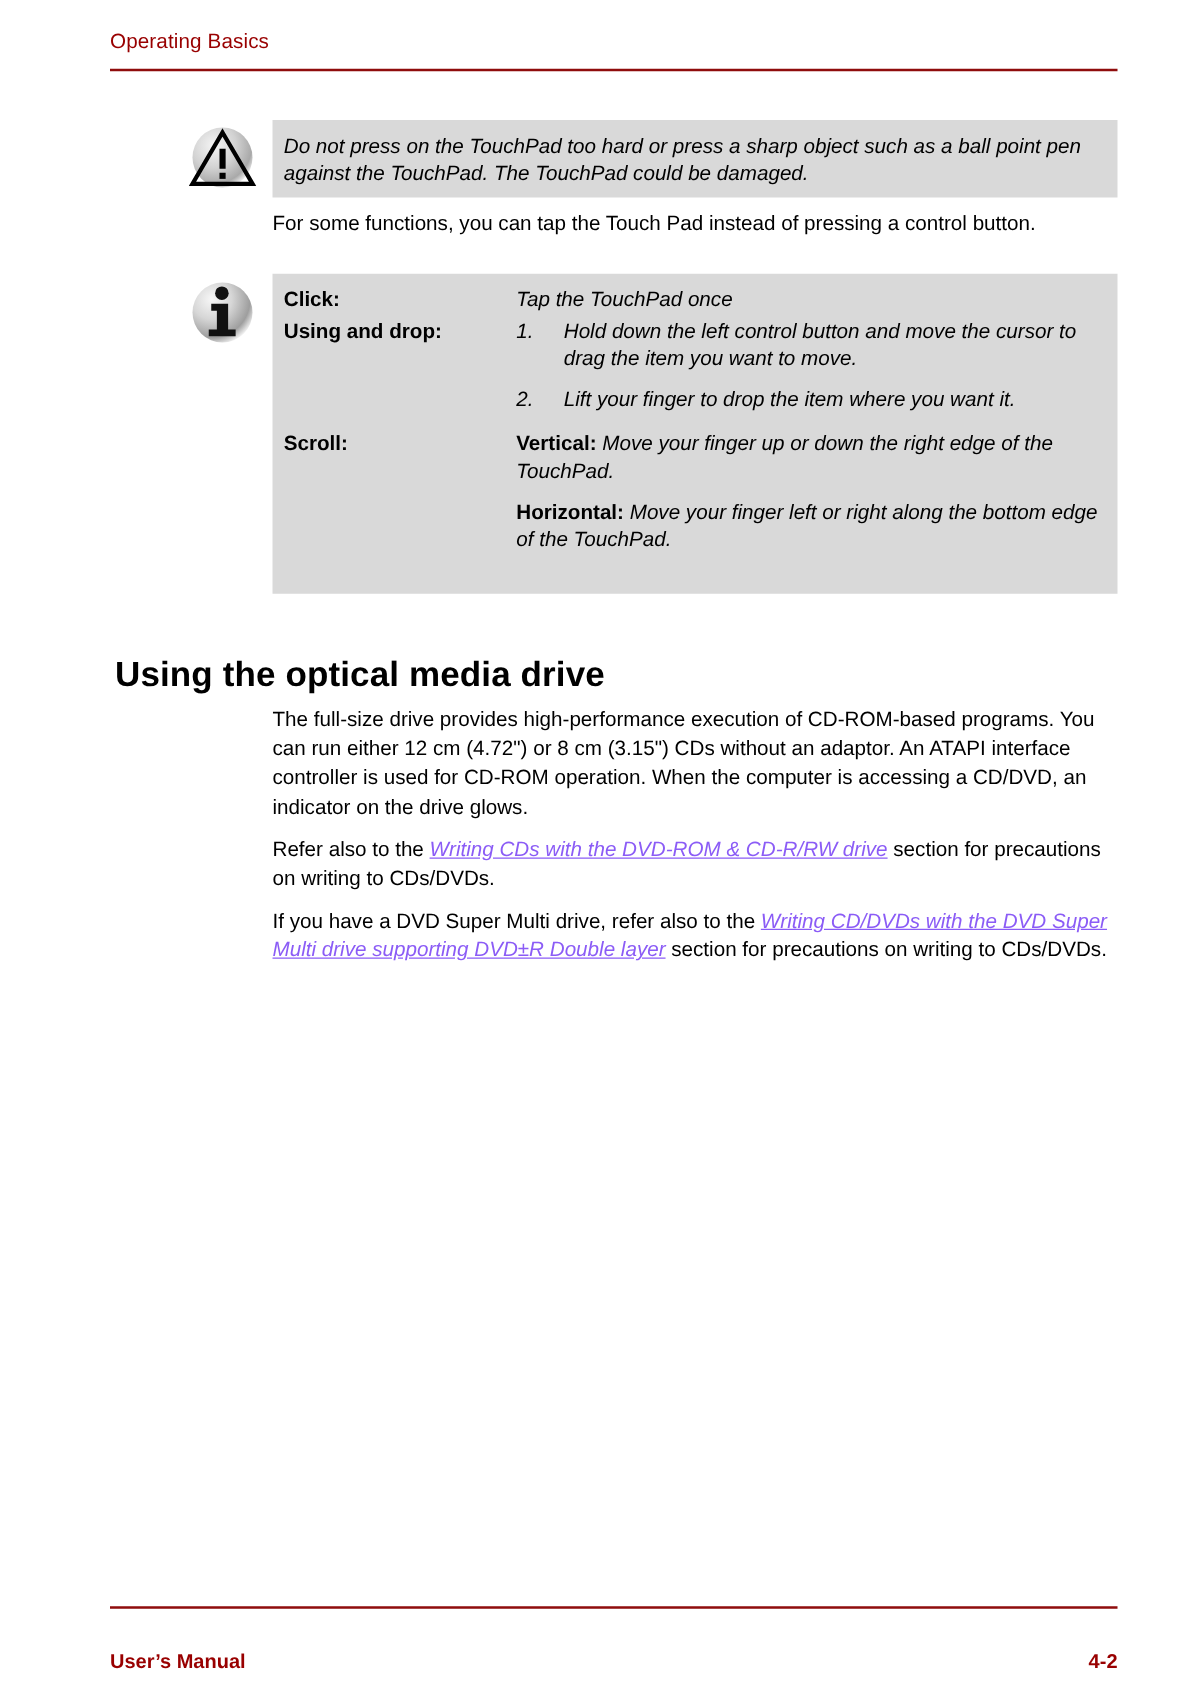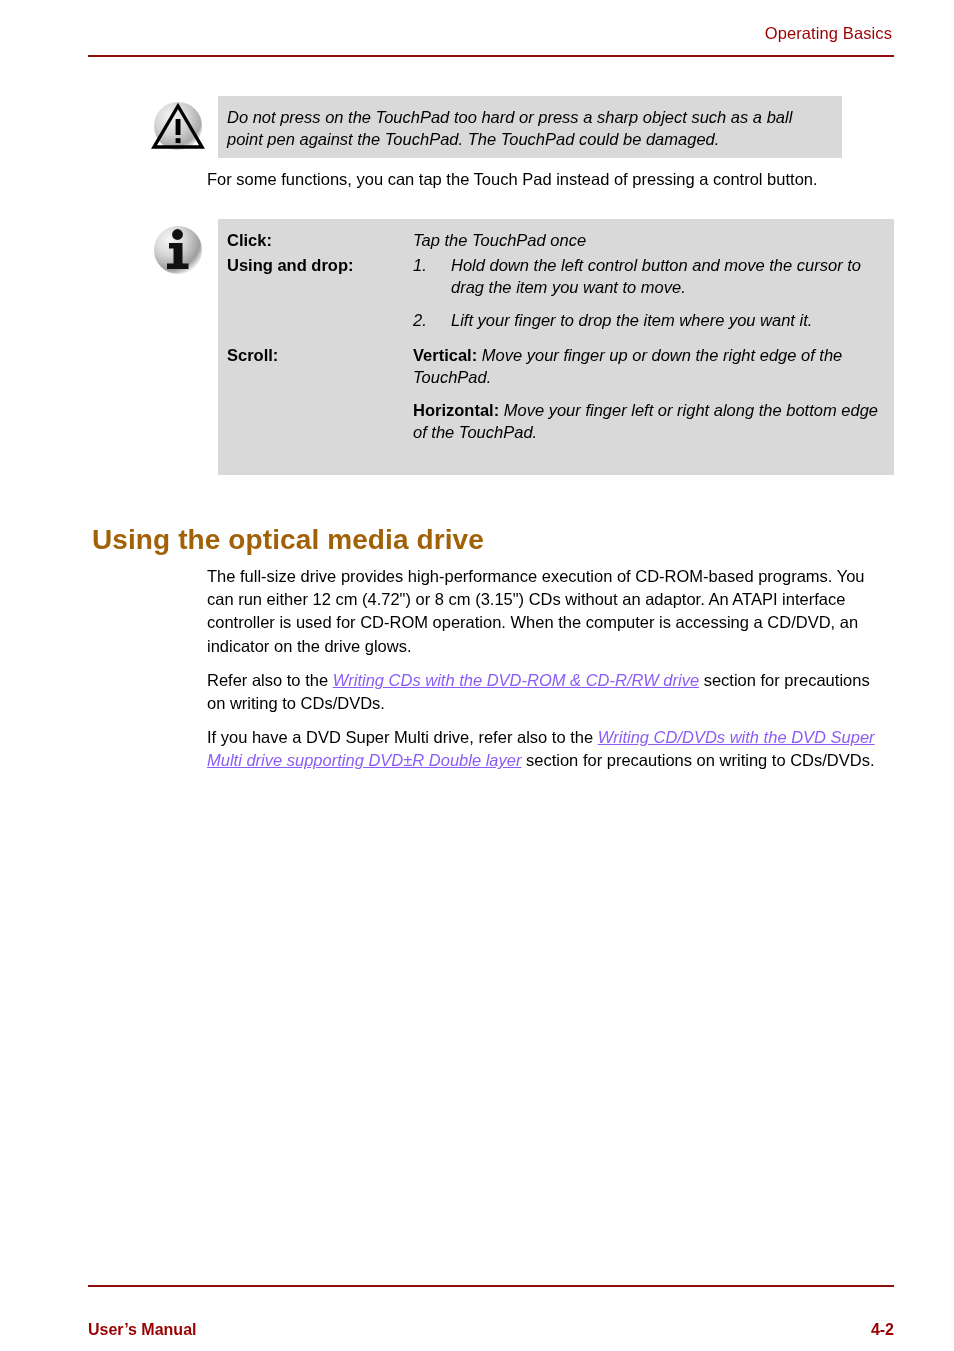--- a/index.html
+++ b/index.html
@@ -22,21 +22,21 @@
     height: 1351px;
     box-sizing: border-box;
   }
 
   
   .page-header {
     position: absolute;
     left: 88px;
     top: 24px;
     width: 806px;
-    text-align: right;
+    text-align: left;
   }
   .page-header .header-title {
     font-size: 16.5px;
     color: #990000;
     letter-spacing: .1px;
     display: inline-block;
     padding-right: 2px;
   }
   .header-rule {
     position: absolute;
@@ -49,21 +49,21 @@
 
   
   .callout {
     position: absolute;
     background: #d9d9d9;
     box-sizing: border-box;
   }
   .callout-warning {
     left: 218px;
     top: 96px;
-    width: 624px;
+    width: 676px;
     height: 62px;
     padding: 11px 14px 10px 9px;
   }
   .callout-info {
     left: 218px;
     top: 219px;
     width: 676px;
     height: 256px;
     padding: 10px 12px 10px 9px;
   }
@@ -126,28 +126,28 @@
   }
   .spacer-row td { height: 8px; padding: 0 !important; }
 
   
   .section-heading {
     position: absolute;
     left: 92px;
     top: 505px;
     font-size: 28px;
     font-weight: bold;
-    color: #a16207;
+    color: #000000;
     letter-spacing: .1px;
   }
 
   
   .body-block {
     position: absolute;
-    left: 207px;
+    left: 218px;
     top: 565px;
     width: 676px;
   }
   .body-para {
     font-size: 16.5px;
     line-height: 23.2px;
     margin: 0 0 11px 0;
     color: #000;
     text-align: left;
   }

